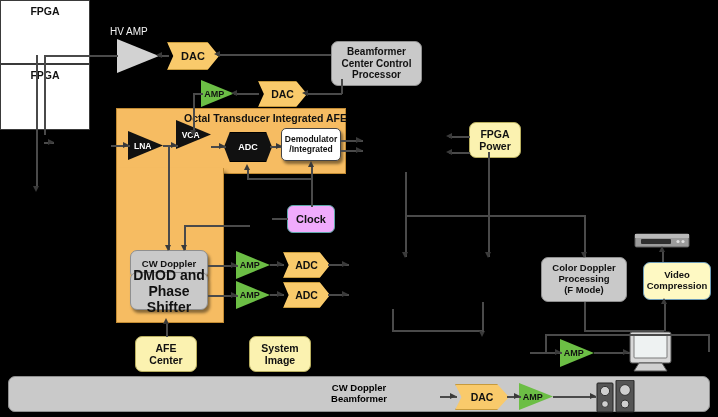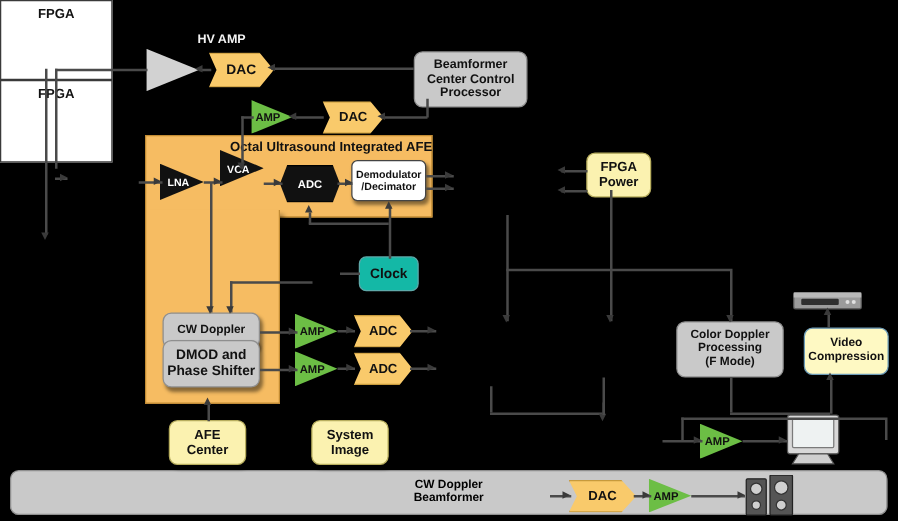--- a/index.html
+++ b/index.html
@@ -14,21 +14,21 @@
   
   .doc{background:#c9c9c9;border:1px solid #8f8f8f;border-radius:7px;
        box-shadow:2px 3px 3px rgba(0,0,0,.45);}
   .doc:after{content:"";position:absolute;left:6px;bottom:-7px;width:62%;
        height:8px;background:#c9c9c9;border:1px solid #8f8f8f;border-top:none;
        border-radius:0 0 6px 6px;box-shadow:2px 3px 3px rgba(0,0,0,.45);}
   .grey{background:#c9c9c9;border:1px solid #8f8f8f;border-radius:7px;
        box-shadow:2px 3px 3px rgba(0,0,0,.45);}
   .yellow{background:#fbf2b0;border:1px solid #b8ae5e;border-radius:7px;
        box-shadow:2px 3px 3px rgba(0,0,0,.45);}
-  .cyan{background:#14b8a6;border:1px solid #5ea9a9;border-radius:6px;
+  .cyan{background:#f0abfc;border:1px solid #5ea9a9;border-radius:6px;
        box-shadow:2px 3px 3px rgba(0,0,0,.45);}
   .blue{background:#fef9c3;border:1px solid #6d9cb8;border-radius:7px;
        box-shadow:2px 3px 3px rgba(0,0,0,.45);margin-left:13px;}
   .white{background:#fff;border:1px solid #444;border-radius:5px;
        box-shadow:2px 3px 3px rgba(0,0,0,.45);}
   .fpgabox{background:#fff;border:1.5px solid #3a3a3a;
        box-shadow:2px 3px 3px rgba(0,0,0,.45);
        display:block;}
   .fpgabox .ftitle{text-align:center;font-weight:bold;color:#111;}
   .fpgabox .finner{position:absolute;left:8px;right:8px;bottom:5px;
@@ -69,31 +69,31 @@
   .wv{width:1.5px;}
   .arrow{position:absolute;width:0;height:0;}
   .ar{border-top:3.5px solid transparent;border-bottom:3.5px solid transparent;
       border-left:6px solid #3a3a3a;}
   .al{border-top:3.5px solid transparent;border-bottom:3.5px solid transparent;
       border-right:6px solid #3a3a3a;}
   .ad{border-left:3.5px solid transparent;border-right:3.5px solid transparent;
       border-top:6px solid #3a3a3a;}
   .au{border-left:3.5px solid transparent;border-right:3.5px solid transparent;
       border-bottom:6px solid #3a3a3a;}
-  .lbl{position:absolute;font-weight:bold;color:#f2f2f2;margin-left:48px;}
+  .lbl{position:absolute;font-weight:normal;color:#f2f2f2;}
   .dev{position:absolute;}
 </style>
 </head>
 <body>
 
 <div id="stage">
 
   <div class="afe" style="left:116px;top:108px;width:228px;height:64px;"></div>
   <div class="afe" style="left:116px;top:168px;width:106px;height:154px;border-top:none;"></div>
-  <div class="afe-title" style="left:184px;top:112px;font-size:10.5px;">Octal Ultrasound Integrated AFE</div>
+  <div class="afe-title" style="left:184px;top:112px;font-size:10.5px;">Octal Transducer Integrated AFE</div>
 
   <div class="lbl" style="left:110px;top:26px;font-size:10px;">HV AMP</div>
   <div class="tri tri-grey" style="left:117px;top:39px;width:42px;height:34px;">
       <span></span>
     </div>
   <div class="penta" style="left:167px;top:42px;width:50px;height:26px;font-size:11px;">DAC</div>
 
   <div class="node grey" style="left:331px;top:41px;width:91px;height:45px;font-size:10px;white-space:pre-line;">
     <span>Beamformer
 Center Control
@@ -110,31 +110,31 @@
     <span>LNA</span>
   </div>
   <div class="tri tri-black" style="left:176px;top:120px;width:35px;height:29px;font-size:8.5px;">
     <span>VCA</span>
   </div>
   <div class="hexa" style="left:224px;top:132px;width:46px;height:28px;font-size:9px;">
     <span>ADC</span>
   </div>
   <div class="node white" style="left:281px;top:128px;width:60px;height:33px;font-size:8.5px;white-space:pre-line;">
     <span>Demodulator
-/Decimator</span>
+/Integrated</span>
   </div>
 
   <div class="node cyan" style="left:287px;top:205px;width:48px;height:28px;font-size:11px;">
     <span>Clock</span>
   </div>
 
   <div class="node grey" style="left:130px;top:250px;width:78px;height:29px;font-size:9.5px;">
     <span>CW Doppler</span>
   </div>
-  <div class="node grey" style="left:130px;top:272px;width:78px;height:38px;font-size:11px;white-space:pre-line;align-items:center;">
+  <div class="node grey" style="left:130px;top:272px;width:78px;height:38px;font-size:14px;white-space:pre-line;align-items:center;">
     <span>DMOD and
 Phase Shifter</span>
   </div>
 
   <div class="tri tri-green" style="left:236px;top:251px;width:34px;height:28px;font-size:9px;">
     <span>AMP</span>
   </div>
   <div class="tri tri-green" style="left:236px;top:281px;width:34px;height:28px;font-size:9px;">
     <span>AMP</span>
   </div>

